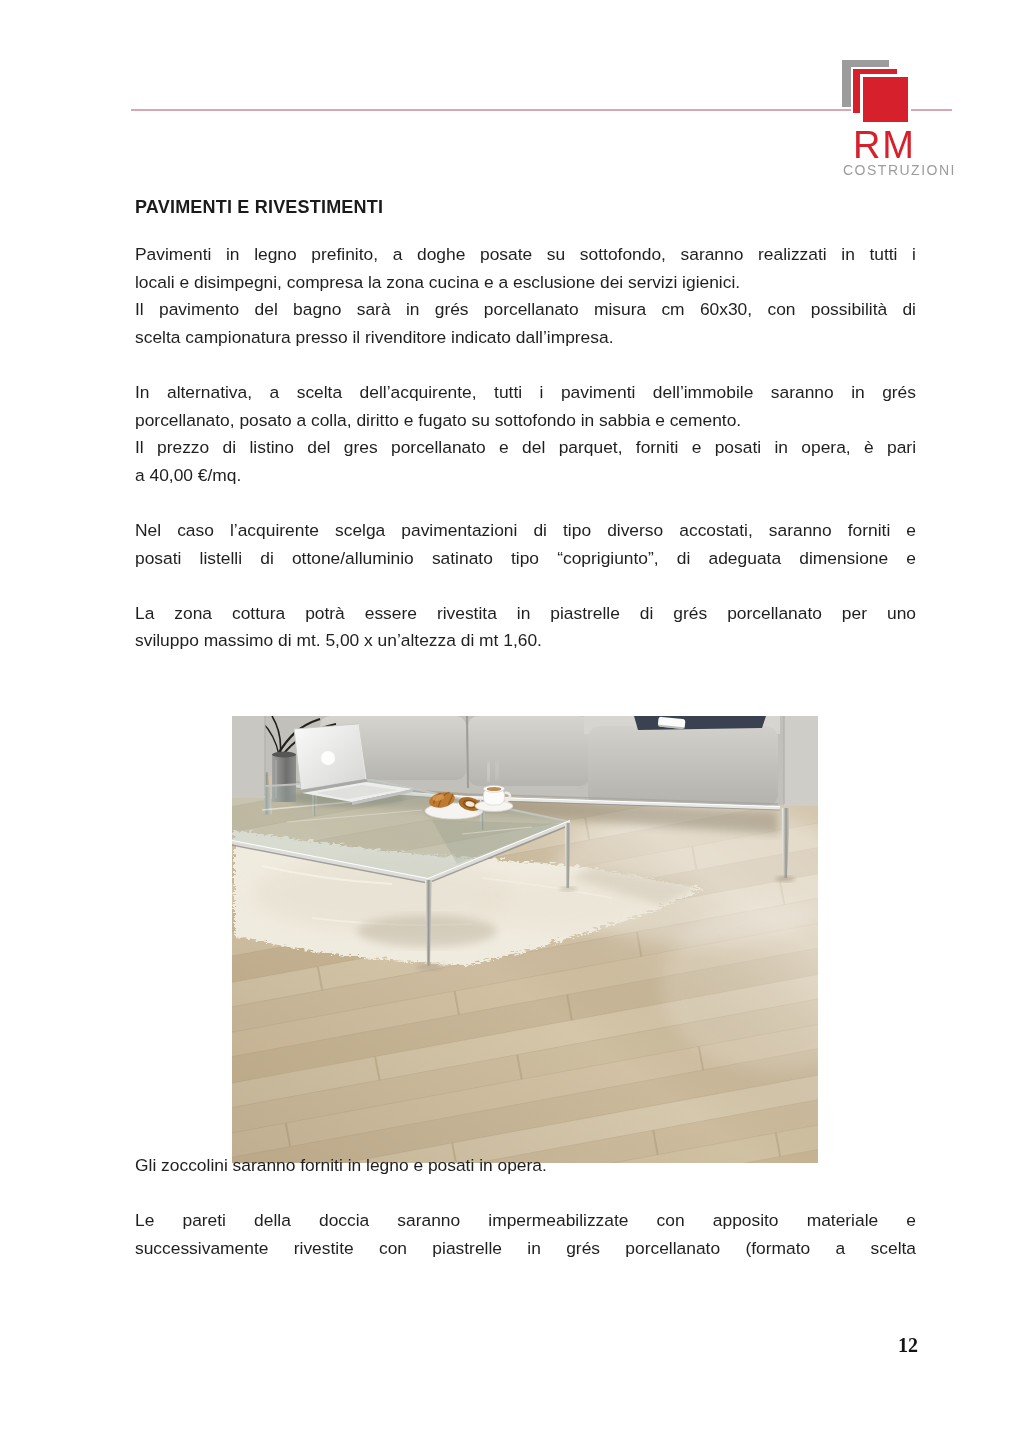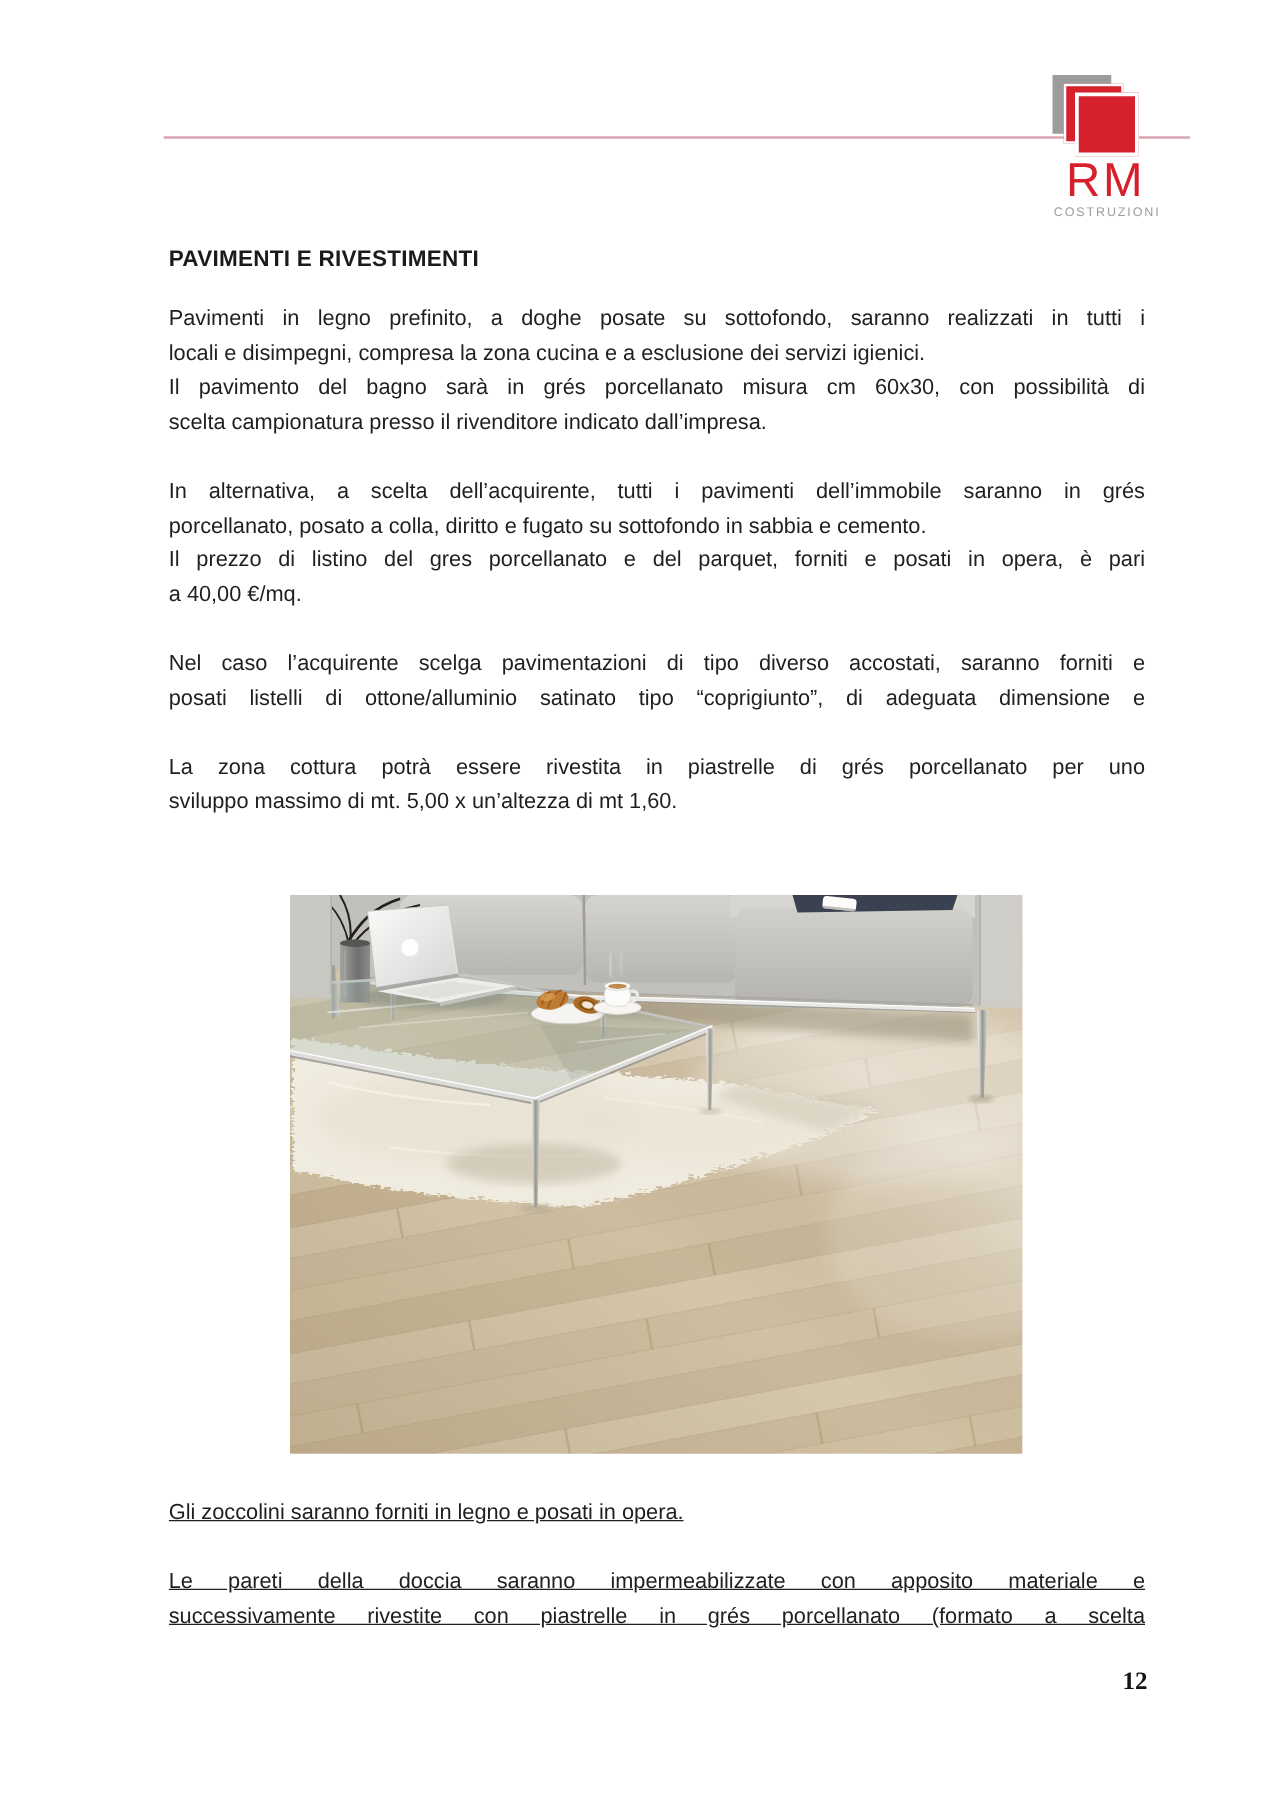--- a/index.html
+++ b/index.html
@@ -16,30 +16,30 @@
   .sq-back{left:842px; top:60px; width:47px; height:47px; background:var(--logo-gray,#9c9c9c);}
   .sq-mid{left:851px; top:67px; width:48px; height:48px; background:var(--accent,#d6202c); border:2px solid #fff;}
   .sq-front{left:860px; top:74px; width:51px; height:51px; background:var(--accent,#d6202c); border:3px solid #fff;}
   .logo-rm{
     position:absolute; left:844px; top:126px; width:72px;
     font-size:38px; line-height:38px; font-weight:400; letter-spacing:2px;
     color:var(--accent,#d6202c); text-align:right;
   }
   .logo-tagline{
     position:absolute; left:843px; top:166px; width:76px;
-    font-size:10px; line-height:9px; letter-spacing:1.5px; color:var(--logo-gray,#9c9c9c);
+    font-size:14px; line-height:9px; letter-spacing:1.5px; color:var(--logo-gray,#9c9c9c);
     text-align:center; white-space:nowrap;
   }
   .doc-title{
     position:absolute; left:135px; top:197px;
     font-size:18px; font-weight:bold; color:#1b1b1b; letter-spacing:0.2px;
   }
   .textblock{position:absolute; left:135px; width:781px; color:#1f1f1f;}
   .tb-top{top:241px;}
-  .tb-bottom{top:1196px;text-decoration:underline;}
+  .tb-bottom{top:1152px;}
   .line{
     height:27.6px; line-height:27.6px; font-size:17.4px; overflow:hidden;
     text-align:left; white-space:nowrap;
   }
   .line.just{ text-align:justify; text-align-last:justify; white-space:normal; }
   .gapline{height:27.6px;}
   .photo{
     position:absolute; left:232px; top:716px; width:586px; height:447px; overflow:hidden;
   }
   .page-number{

